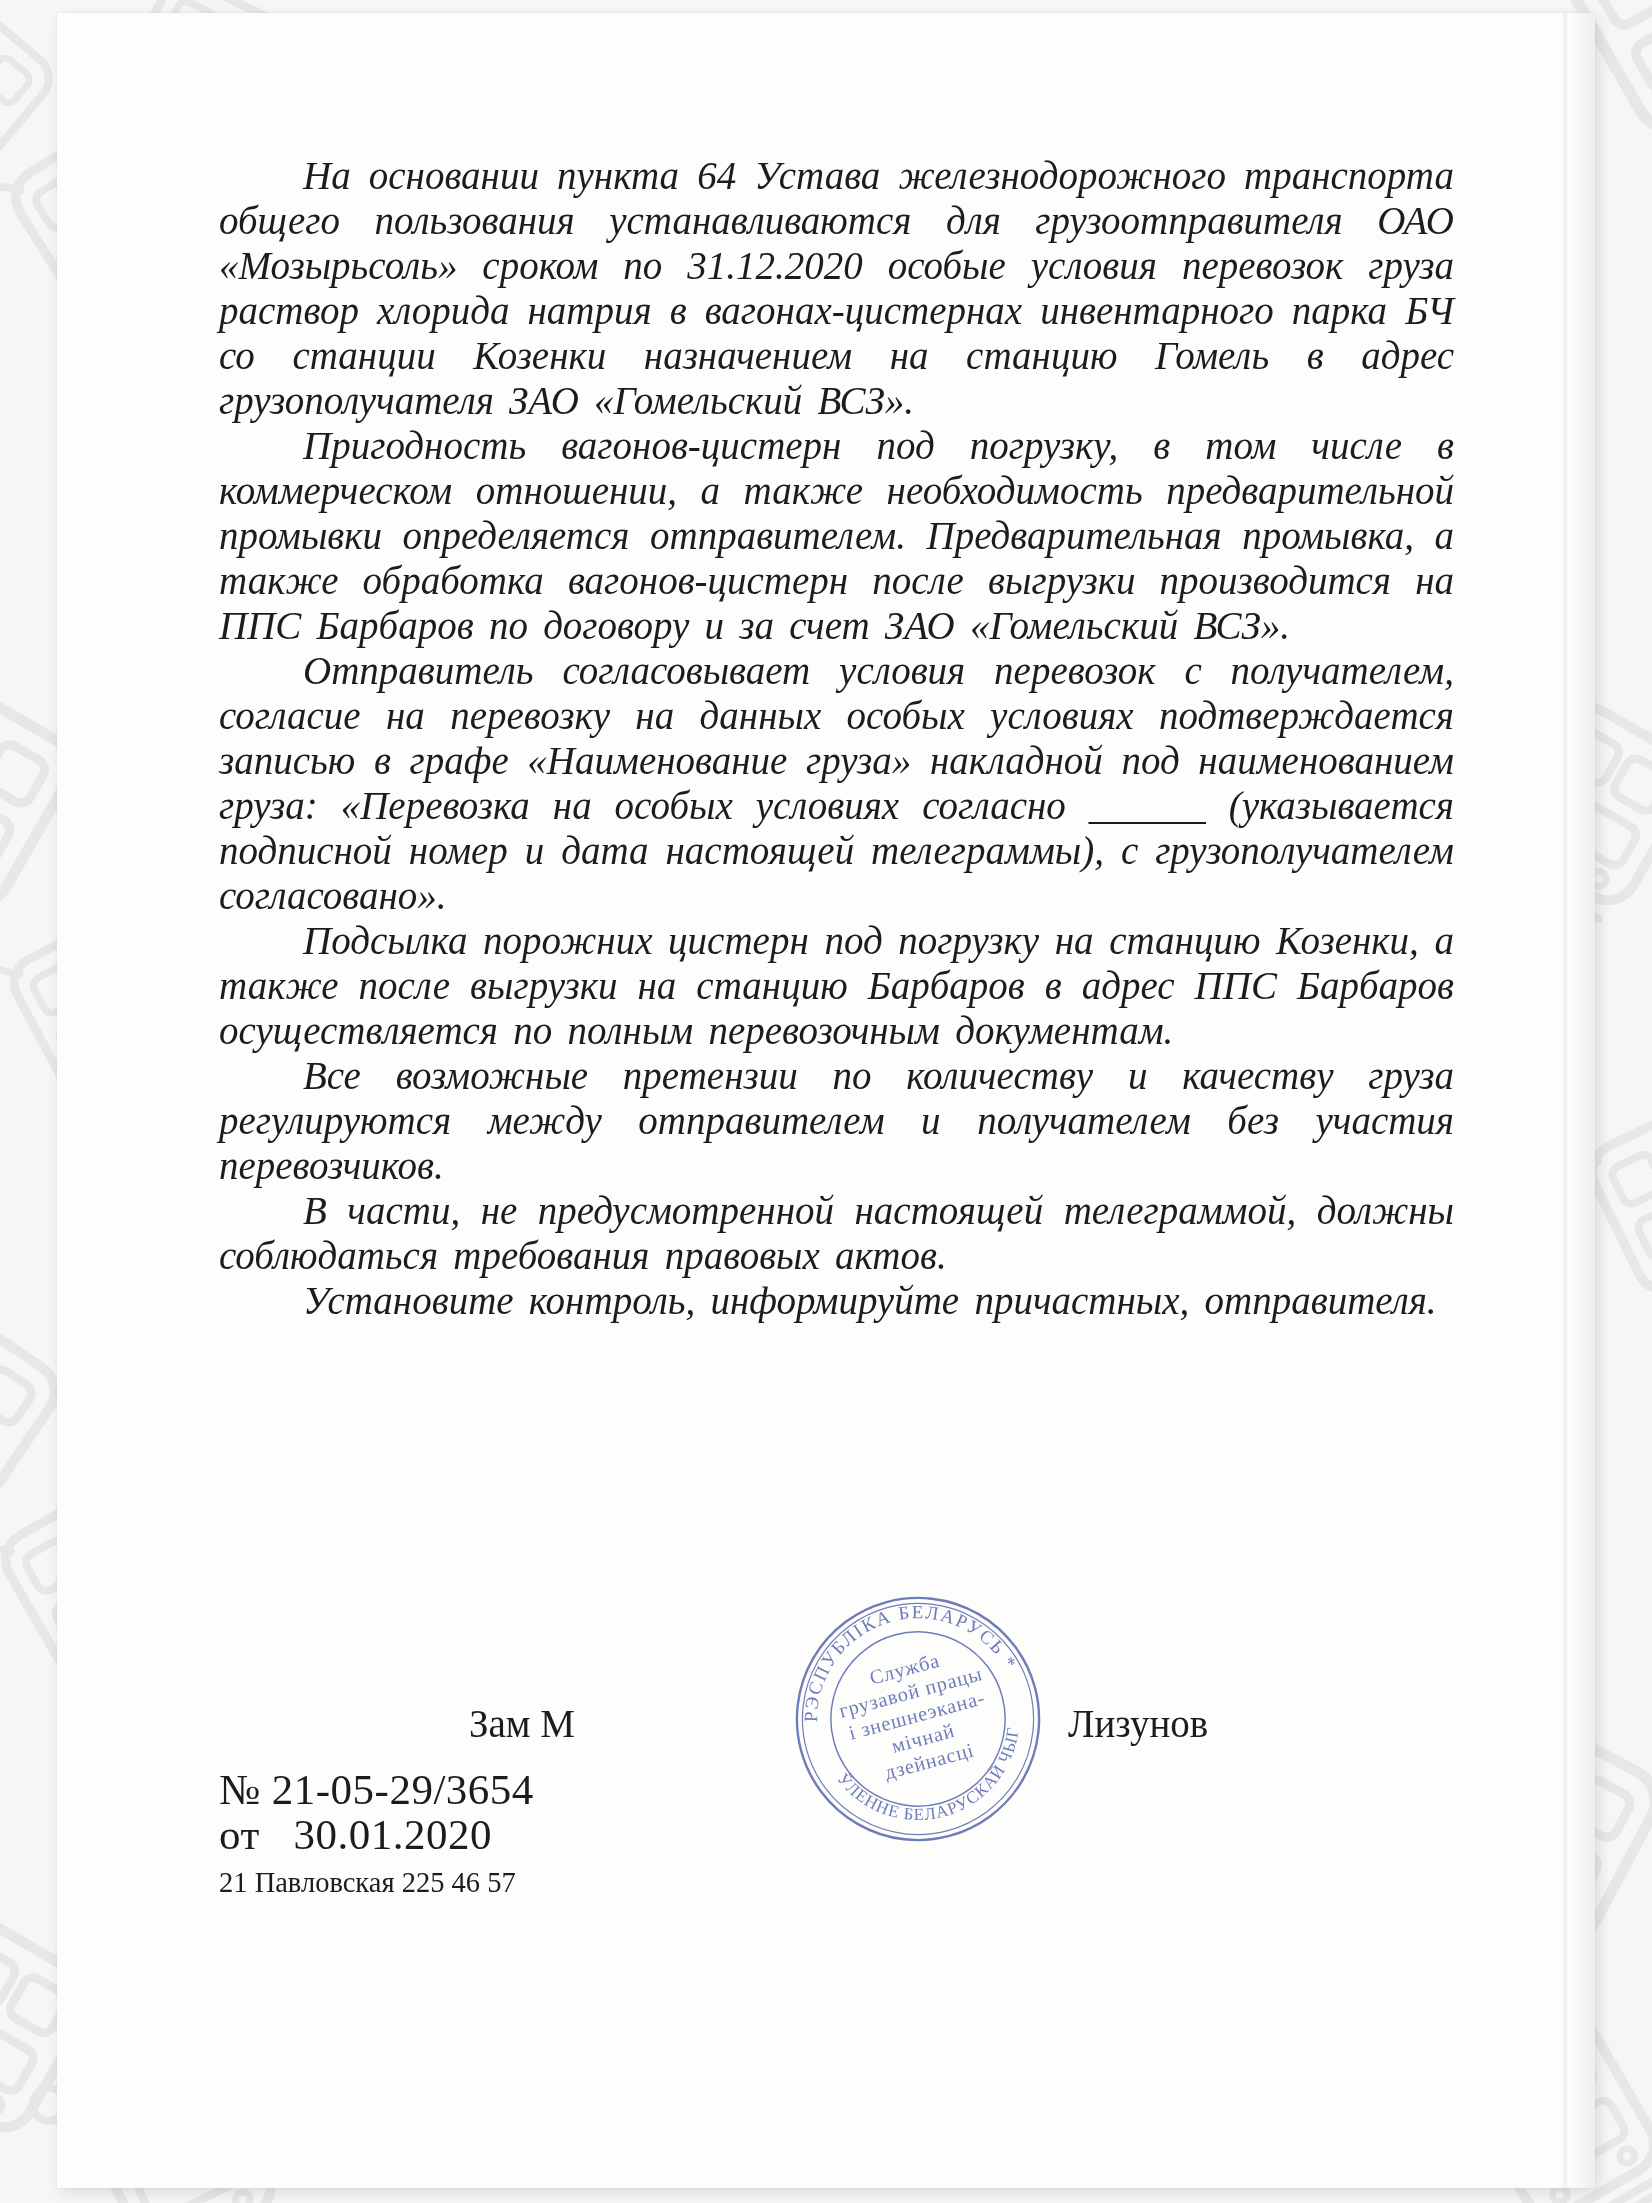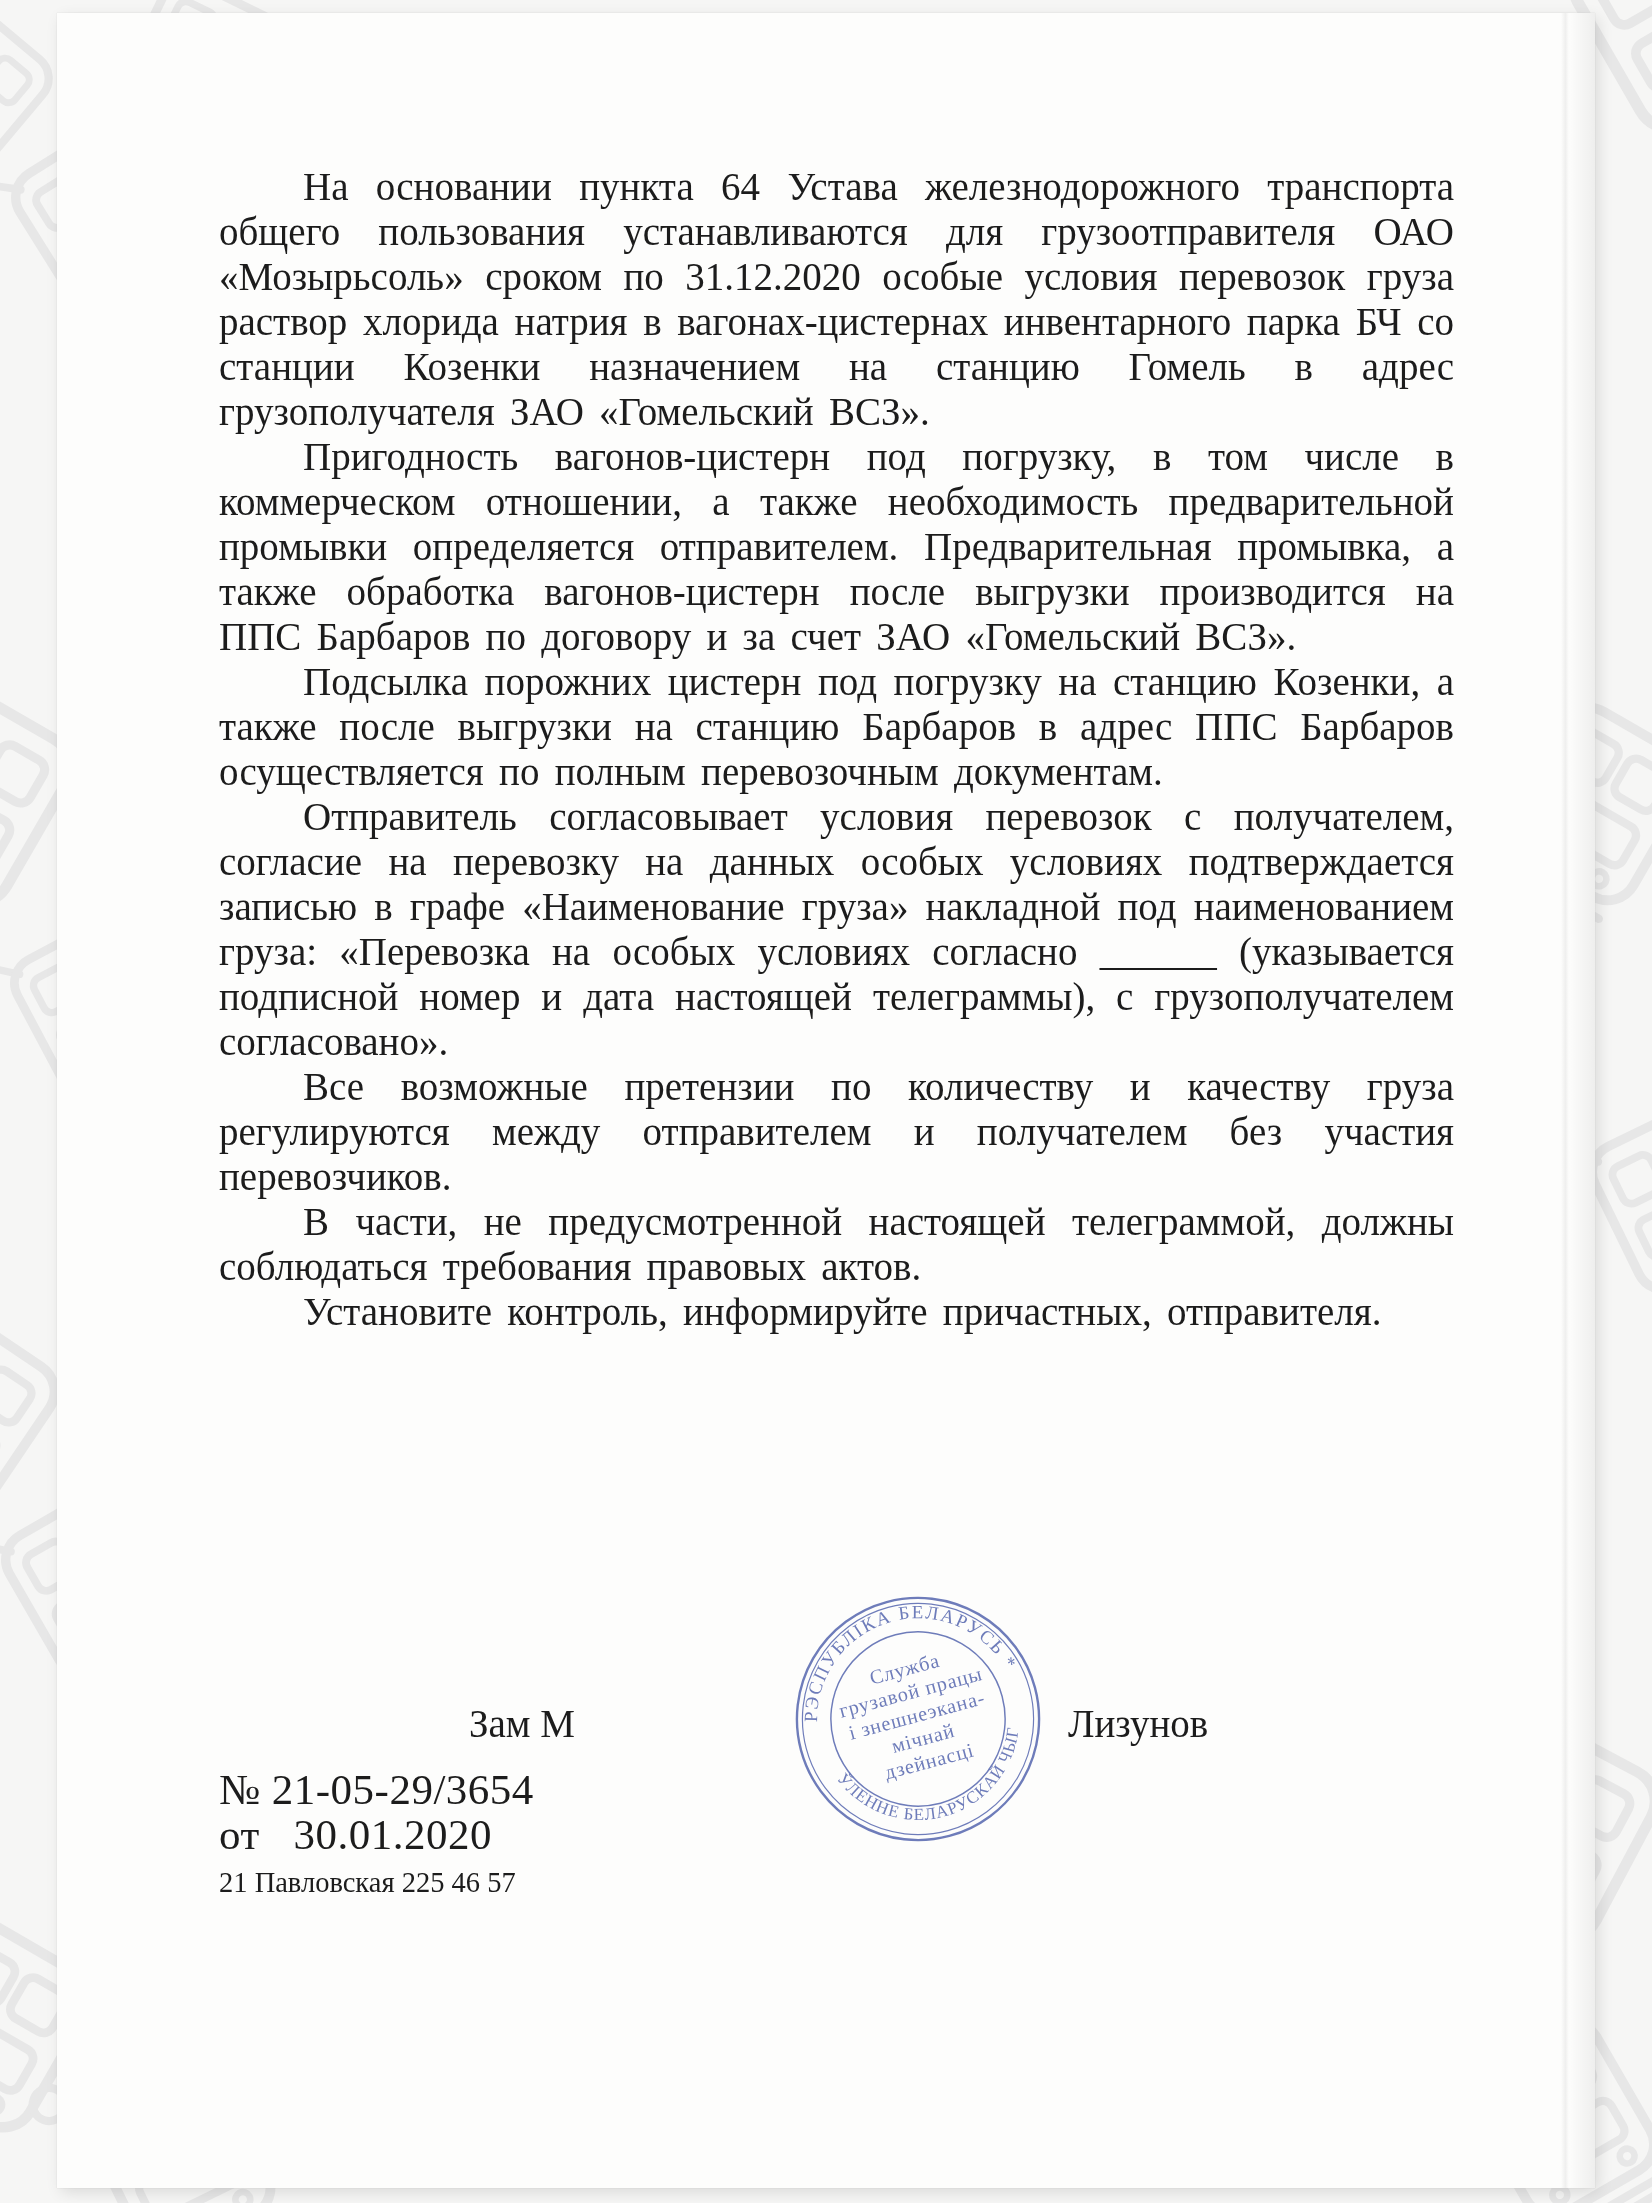--- a/index.html
+++ b/index.html
@@ -39,21 +39,21 @@
     background:linear-gradient(90deg, rgba(0,0,0,0), rgba(0,0,0,.055) 55%, rgba(0,0,0,0));
     pointer-events:none;
   }
   .content{padding:112px 141px 0 162px;}
   .hline{font-size:39px;line-height:52px;white-space:pre-wrap;}
   .u{
     text-decoration:underline;
     text-decoration-thickness:2.8px;
     text-underline-offset:10px;
   }
-  .bodytext{margin-top:39px;}
+  .bodytext{margin-top:28px;font-style:italic;}
   .para{
     font-size:39px;line-height:45px;
     text-align:justify;
     text-indent:84px;
     word-spacing:5.5px;
   }
   .sig{position:absolute;top:1688px;left:0;width:1538px;font-size:39px;}
   .sig-pos{position:absolute;left:412px;top:0;}
   .sig-name{position:absolute;left:1011px;top:0;}
   .ref{position:absolute;left:162px;top:1754px;}
@@ -110,22 +110,22 @@
   </svg>
 
   <div class="page">
     <div class="fold"></div>
 
     <div class="content">
 
       <div class="bodytext">
         <p class="para">На основании пункта 64 Устава железнодорожного транспорта общего пользования устанавливаются для грузоотправителя ОАО «Мозырьсоль» сроком по 31.12.2020 особые условия перевозок груза раствор хлорида натрия в вагонах-цистернах инвентарного парка БЧ со станции Козенки назначением на станцию Гомель в адрес грузополучателя ЗАО «Гомельский ВСЗ».</p>
         <p class="para">Пригодность вагонов-цистерн под погрузку, в том числе в коммерческом отношении, а также необходимость предварительной промывки определяется отправителем. Предварительная промывка, а также обработка вагонов-цистерн после выгрузки производится на ППС Барбаров по договору и за счет ЗАО «Гомельский ВСЗ».</p>
+        <p class="para">Отправитель согласовывает условия перевозок с получателем, согласие на перевозку на данных особых условиях подтверждается записью в графе «Наименование груза» накладной под наименованием груза: «Перевозка на особых условиях согласно ______ (указывается подписной номер и дата настоящей телеграммы), с грузополучателем согласовано».</p>
         <p class="para">Подсылка порожних цистерн под погрузку на станцию Козенки, а также после выгрузки на станцию Барбаров в адрес ППС Барбаров осуществляется по полным перевозочным документам.</p>
-        <p class="para">Отправитель согласовывает условия перевозок с получателем, согласие на перевозку на данных особых условиях подтверждается записью в графе «Наименование груза» накладной под наименованием груза: «Перевозка на особых условиях согласно ______ (указывается подписной номер и дата настоящей телеграммы), с грузополучателем согласовано».</p>
         <p class="para">Все возможные претензии по количеству и качеству груза регулируются между отправителем и получателем без участия перевозчиков.</p>
         <p class="para">В части, не предусмотренной настоящей телеграммой, должны соблюдаться требования правовых актов.</p>
         <p class="para">Установите контроль, информируйте причастных, отправителя.</p>
       </div>
     </div>
 
     <div class="sig">
       <span class="sig-pos">Зам М</span>
       <span class="sig-name">Лизунов</span>
     </div>

